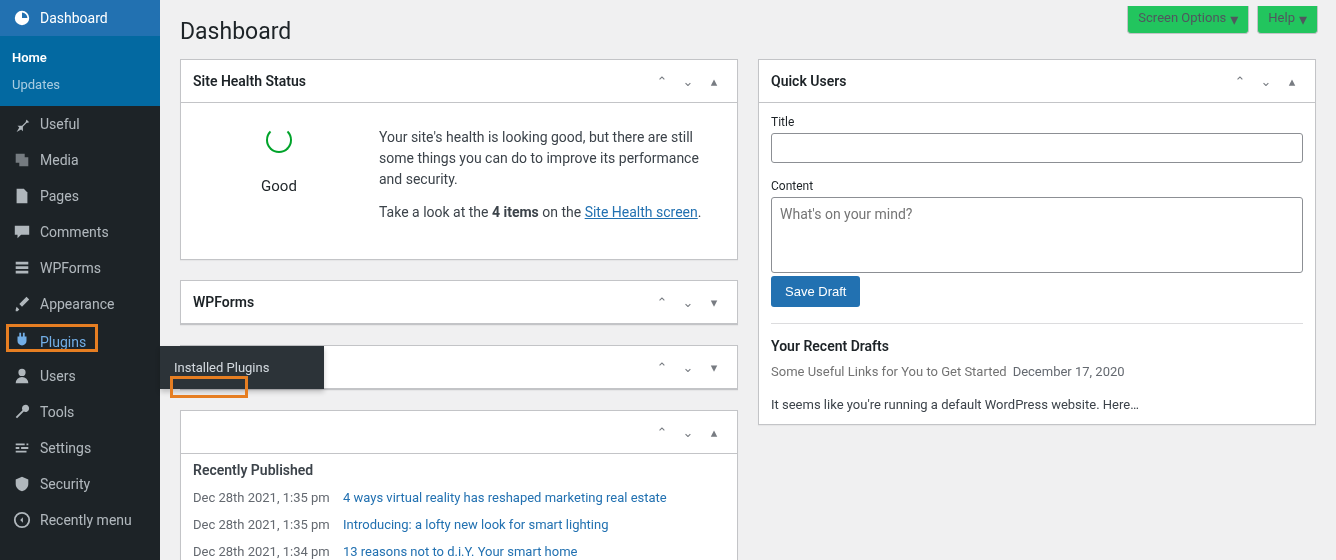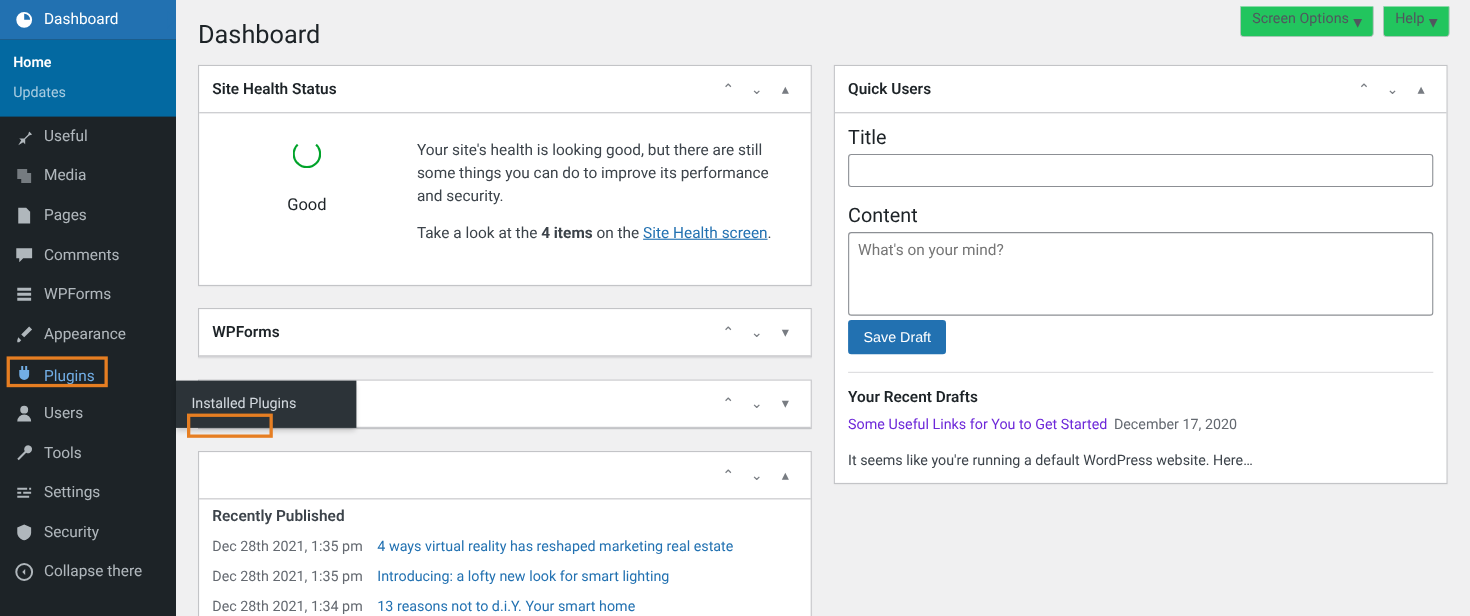--- a/index.html
+++ b/index.html
@@ -40,27 +40,27 @@
 .health-right { flex: 1; font-size: 14px; color: #3c434a; line-height: 1.5; }
 .health-right p { margin-bottom: 12px; }
 .link { color: #2271b1; text-decoration: underline; cursor: pointer; }
 
 .activity-body { padding: 0 12px 12px; }
 .activity-row { display: flex; padding: 6px 0; font-size: 13px; }
 .activity-date { color: #646970; width: 150px; }
 .activity-link { color: #2271b1; cursor: pointer; }
 
 .qd-body { padding: 12px; }
-.qd-label { font-size: 18px; color: #1d2327; margin-bottom: 4px; display: block; }
+.qd-label { font-size: 12px; color: #1d2327; margin-bottom: 4px; display: block; }
 .qd-input { width: 100%; padding: 6px 8px; border: 1px solid #8c8f94; border-radius: 3px; font-size: 14px; margin-bottom: 16px; }
 .qd-textarea { width: 100%; height: 76px; padding: 8px; border: 1px solid #8c8f94; border-radius: 3px; font-size: 14px; resize: none; margin-bottom: 0; font-family: inherit; }
 .qd-btn { background: #2271b1; color: #fff; border: none; padding: 8px 14px; border-radius: 3px; font-size: 13px; cursor: pointer; }
 .qd-drafts { border-top: 1px solid #dcdcde; margin-top: 16px; padding-top: 14px; }
 .qd-drafts-title { font-weight: 600; font-size: 14px; color: #1d2327; margin-bottom: 10px; }
-.qd-draft-link { color: #6d28d9; cursor: pointer; text-align: right; }
+.qd-draft-link { color: #737373; cursor: pointer; text-align: right; }
 .qd-draft-meta { color: #646970; margin-left: 6px; }
 .qd-excerpt { color: #3c434a; margin-top: 18px; font-size: 13px; }
 
 .svg-icon { width: 18px; height: 18px; fill: currentColor; }
 .chev { font-size: 16px; }
 </style>
 </head>
 <body>
 
 <div class="sidebar">
@@ -165,21 +165,21 @@
       </span>
     <span>Security</span>
   </div>
   <div class="sidebar-item">
     <span class="sidebar-icon">
         <svg class="svg-icon" viewBox="0 0 20 20">
           <circle cx="10" cy="10" r="8" fill="none" stroke="currentColor" stroke-width="2"></circle>
           <path d="M11 7l-3 3 3 3"></path>
         </svg>
       </span>
-    <span>Collapse there</span>
+    <span>Recently menu</span>
   </div>
 </div>
 
 <div class="flyout">
   <div class="flyout-item">Installed Plugins</div>
   <span class="highlight-box-fly"></span>
 </div>
 
 <div class="main">
   <div class="screen-buttons">

